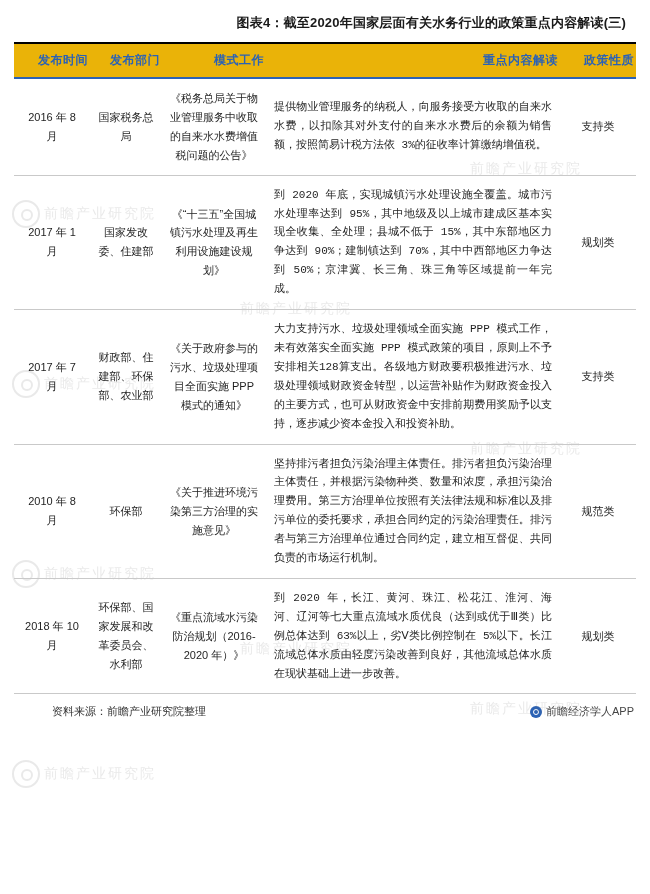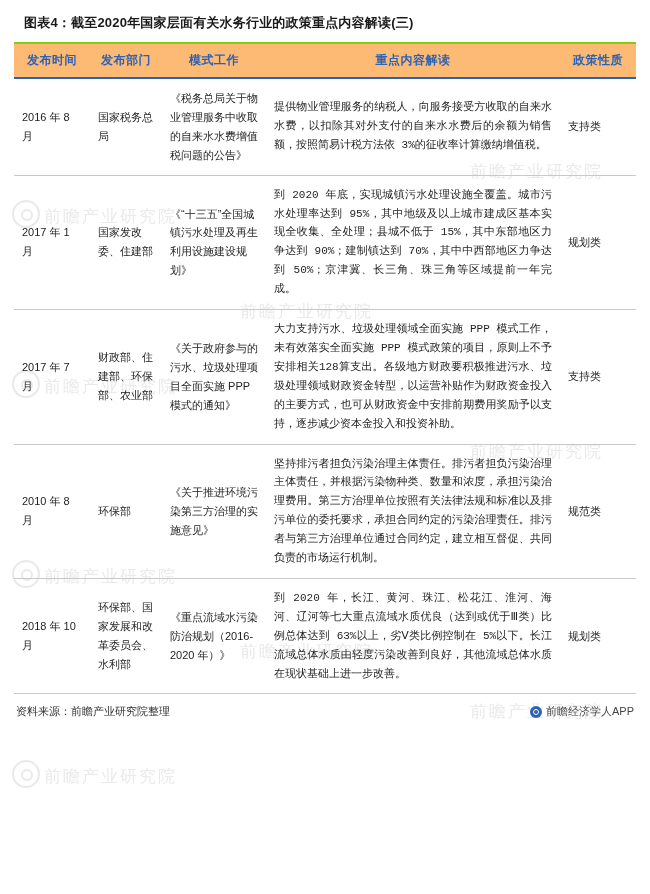--- a/index.html
+++ b/index.html
@@ -16,54 +16,55 @@
     overflow: hidden;
   }
   .page {
     position: relative;
     width: 650px;
     height: 894px;
     box-sizing: border-box;
     padding: 0 14px;
   }
   .title {
-    text-align: left;
+    text-align: right;
     font-size: 13px;
     font-weight: bold;
     color: #1a1a1a;
     padding: 14px 10px 10px 10px;
     letter-spacing: 0.2px;
   }
   table.policy {
     width: 622px;
     border-collapse: collapse;
     table-layout: fixed;
     font-size: 11px;
     position: relative;
     z-index: 2;
   }
   table.policy th {
-    background: #fdba74;
+    background: #eab308;
     color: #2b62b5;
     font-weight: bold;
     font-size: 12px;
-    border-top: 2px solid #84cc16;
+    border-top: 2px solid #000000;
     border-bottom: 2px solid #2b62b5;
     padding: 8px 2px;
-    text-align: center;
+    text-align: right;
     letter-spacing: 0.5px;
   }
   table.policy td {
     border-bottom: 1px solid #c9c9c9;
     padding: 10px 8px;
     vertical-align: middle;
     line-height: 1.72;
     color: #1e1e1e;
   }
   td.c-date, td.c-dept, td.c-name, td.c-type {
+    text-align: center;
   }
   td.c-content {
     text-align: justify;
     text-justify: inter-ideograph;
     font-family: Liberation Mono, monospace;
   }
   td.c-name {
     line-height: 1.8;
   }
   td.c-dept {
@@ -79,20 +80,21 @@
     margin-top: 10px;
     font-size: 11px;
     color: #333;
     display: flex;
     justify-content: space-between;
     align-items: center;
     padding: 0 2px;
   }
   .footer .src {
     color: #333;
+    margin-left: 36px;
   }
   .footer .brand {
     display: flex;
     align-items: center;
     gap: 4px;
     color: #444;
     font-size: 11px;
   }
   .brand-logo {
     display: inline-block;
@@ -116,21 +118,21 @@
 
   
   .wm-layer {
     position: absolute;
     inset: 0;
     pointer-events: none;
     z-index: 1;
   }
   .wm {
     position: absolute;
-    font-size: 17px;
+    font-size: 14px;
     color: rgba(120,120,120,0.16);
     white-space: nowrap;
     letter-spacing: 2px;
   }
   .wm-circle {
     position: absolute;
     width: 28px;
     height: 28px;
     border-radius: 50%;
     border: 2px solid rgba(120,120,120,0.16);

